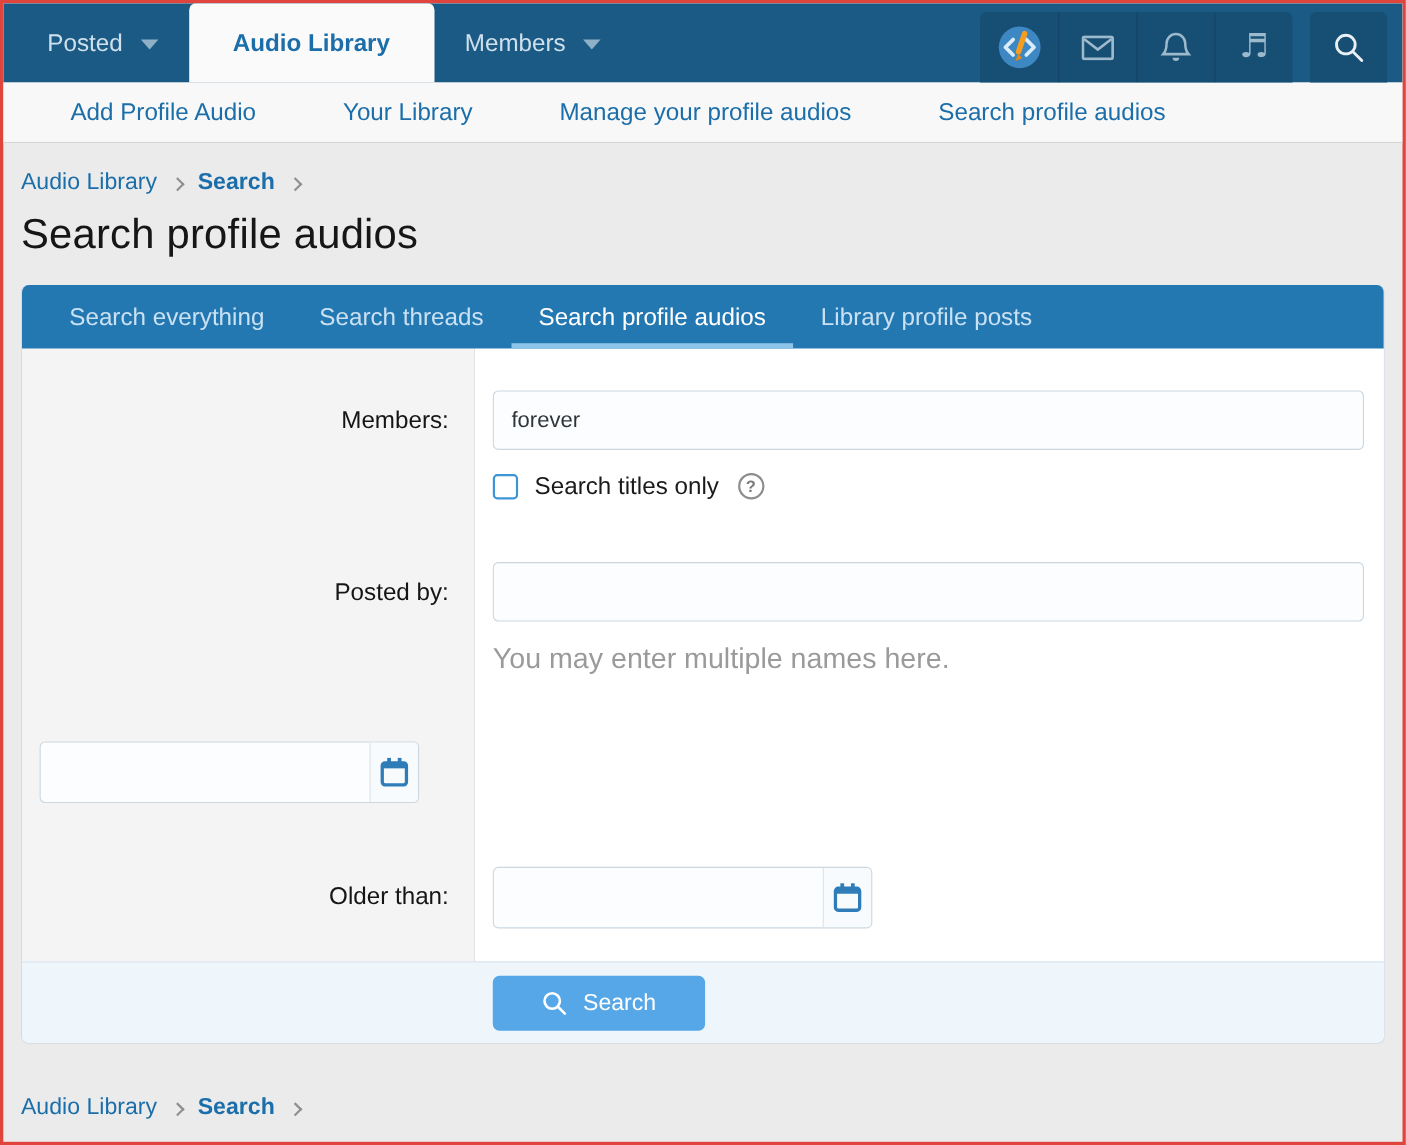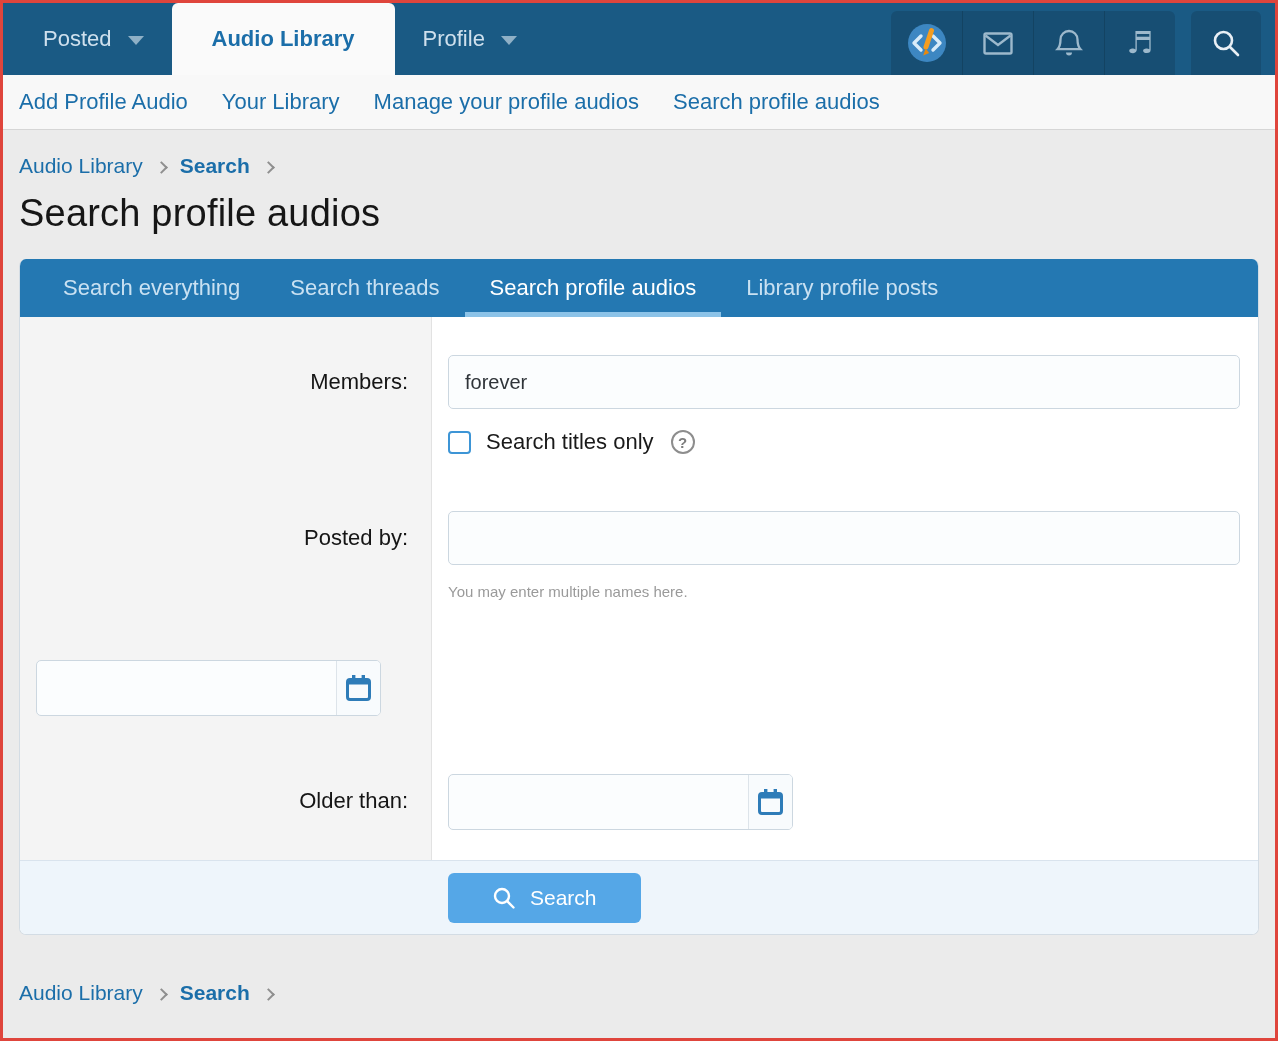--- a/index.html
+++ b/index.html
@@ -60,21 +60,21 @@
   }
   .music-glyph { font-size: 30px; color: #9db9cc; line-height: 1; font-family: "DejaVu Sans", sans-serif; }
 
   
   .subnav {
     height: 55px; background: #f8f8f8;
     border-bottom: 1px solid #d6d6d6;
     display: flex; align-items: center;
     padding: 0 16px; gap: 34px;
   }
-  .subnav a { color: #1b6ea9; font-size: 22px; text-decoration: none; cursor: pointer; }
+  .subnav a { color: #1b6ea9; font-size: 22px; text-decoration: none; cursor: pointer; margin-left: 45px; }
 
   
   .breadcrumb {
     display: flex; align-items: center; gap: 14px;
     padding: 24px 16px 0; font-size: 21px;
   }
   .breadcrumb .crumb { color: #1b6ea9; cursor: pointer; }
   .breadcrumb .crumb.strong { font-weight: 700; }
   .crumb-sep {
     width: 9px; height: 9px;
@@ -127,21 +127,21 @@
     appearance: none; -webkit-appearance: none;
     width: 23px; height: 23px;
     border: 2px solid #3d95d6; border-radius: 4px;
     background: #fff; cursor: pointer;
   }
   .help-badge {
     width: 24px; height: 24px; border: 2px solid #8d8d8d; border-radius: 50%;
     display: inline-flex; align-items: center; justify-content: center;
     color: #7c7c7c; font-size: 15px; font-weight: 700; margin-left: 2px;
   }
-  .hint { margin-top: 18px; color: #9a9a9a; font-size: 15px; }
+  .hint { margin-top: 18px; color: #9a9a9a; font-size: 26px; }
   .gap-56 { margin-top: 56px; }
   .gap-60 { margin-top: 60px; }
   .gap-58 { margin-top: 58px; justify-content: center; }
 
   .date-group {
     width: 345px; height: 56px;
     border: 1px solid #ccd7e0; border-radius: 5px;
     background: #fbfdfe; display: flex; overflow: hidden;
   }
   .date-input { flex: 1; border: none; background: transparent; padding: 0 14px; font-size: 21px; font-family: inherit; outline: none; color: #2f3439; }
@@ -168,21 +168,21 @@
 
 <div class="navbar">
   <div class="nav-item">
     <span>Posted</span>
     <span class="chev-down"></span>
   </div>
   <div class="nav-tab-active">
     <span>Audio Library</span>
   </div>
   <div class="nav-item">
-    <span>Profile</span>
+    <span>Members</span>
     <span class="chev-down"></span>
   </div>
 
   <div class="nav-right">
     <div class="tray-group">
       <div class="tray-cell">
         <svg width="40" height="40" viewBox="0 0 40 40">
           <circle cx="20" cy="20" r="19" fill="#3d87c2"></circle>
           <path d="M14 13 L7 20 L14 27" stroke="#d9ecf9" stroke-width="3.4" fill="none" stroke-linecap="round" stroke-linejoin="round"></path>
           <path d="M26 13 L33 20 L26 27" stroke="#d9ecf9" stroke-width="3.4" fill="none" stroke-linecap="round" stroke-linejoin="round"></path>

